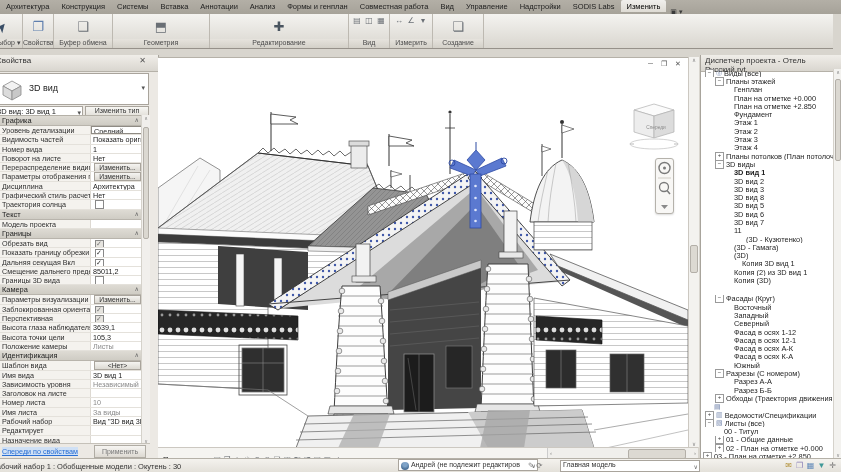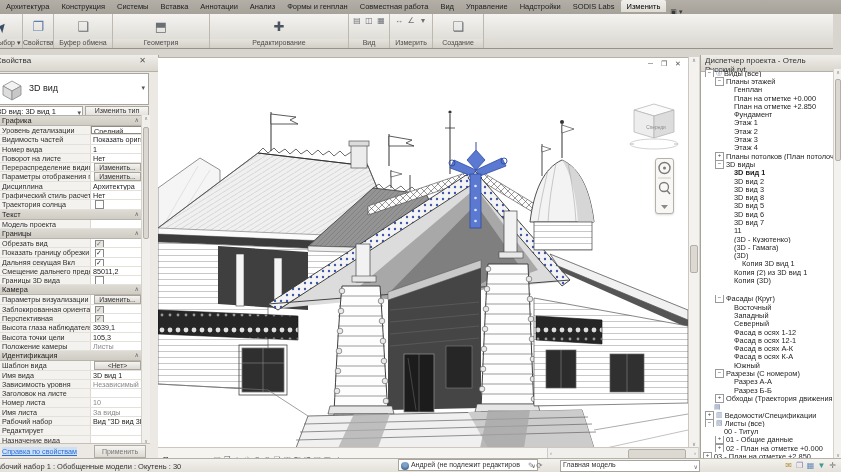--- a/index.html
+++ b/index.html
@@ -344,21 +344,21 @@
         <div class="prow">
           <div class="plabel">Назначение вида</div>
           <div class="pval"></div>
         </div>
       </div>
   <div id="palscroll">∧
     <div id="palthumb"></div>
     <div style="position:absolute;bottom:0;left:0;right:0">∨</div>
   </div>
   <div id="palbottom">
-    <span id="helplink">Справка по свойствам</span>
+    <span id="helplink">Спереди по свойствам</span>
     <span id="applybtn">Применить</span>
   </div>
  </div>
 </div>
 
 <div id="canvas">
   <svg width="530" height="390" viewBox="0 0 530 390">
     <defs>
       <pattern id="shingle" width="8" height="5" patternUnits="userSpaceOnUse">
         <rect width="8" height="5" fill="#f0f0f0"></rect>
@@ -702,21 +702,21 @@
         <span style="overflow: hidden; text-overflow: clip;">3D вид 6</span>
       </div>
       <div class="trow" style="padding-left: 24px;">
         <span style="width: 9px; flex: 0 0 auto;"></span>
         <span style="overflow: hidden; text-overflow: clip;">3D вид 7</span>
       </div>
       <div class="trow" style="padding-left: 24px;">
         <span style="width: 9px; flex: 0 0 auto;"></span>
         <span style="overflow: hidden; text-overflow: clip;">11</span>
       </div>
-      <div class="trow" style="padding-left: 24px;">
+      <div class="trow" style="padding-left: 36px;">
         <span style="width: 9px; flex: 0 0 auto;"></span>
         <span style="overflow: hidden; text-overflow: clip;">(3D - Кузютенко)</span>
       </div>
       <div class="trow" style="padding-left: 24px;">
         <span style="width: 9px; flex: 0 0 auto;"></span>
         <span style="overflow: hidden; text-overflow: clip;">(3D - Гамага)</span>
       </div>
       <div class="trow" style="padding-left: 24px;">
         <span style="width: 9px; flex: 0 0 auto;"></span>
         <span style="overflow: hidden; text-overflow: clip;">(3D)</span>

